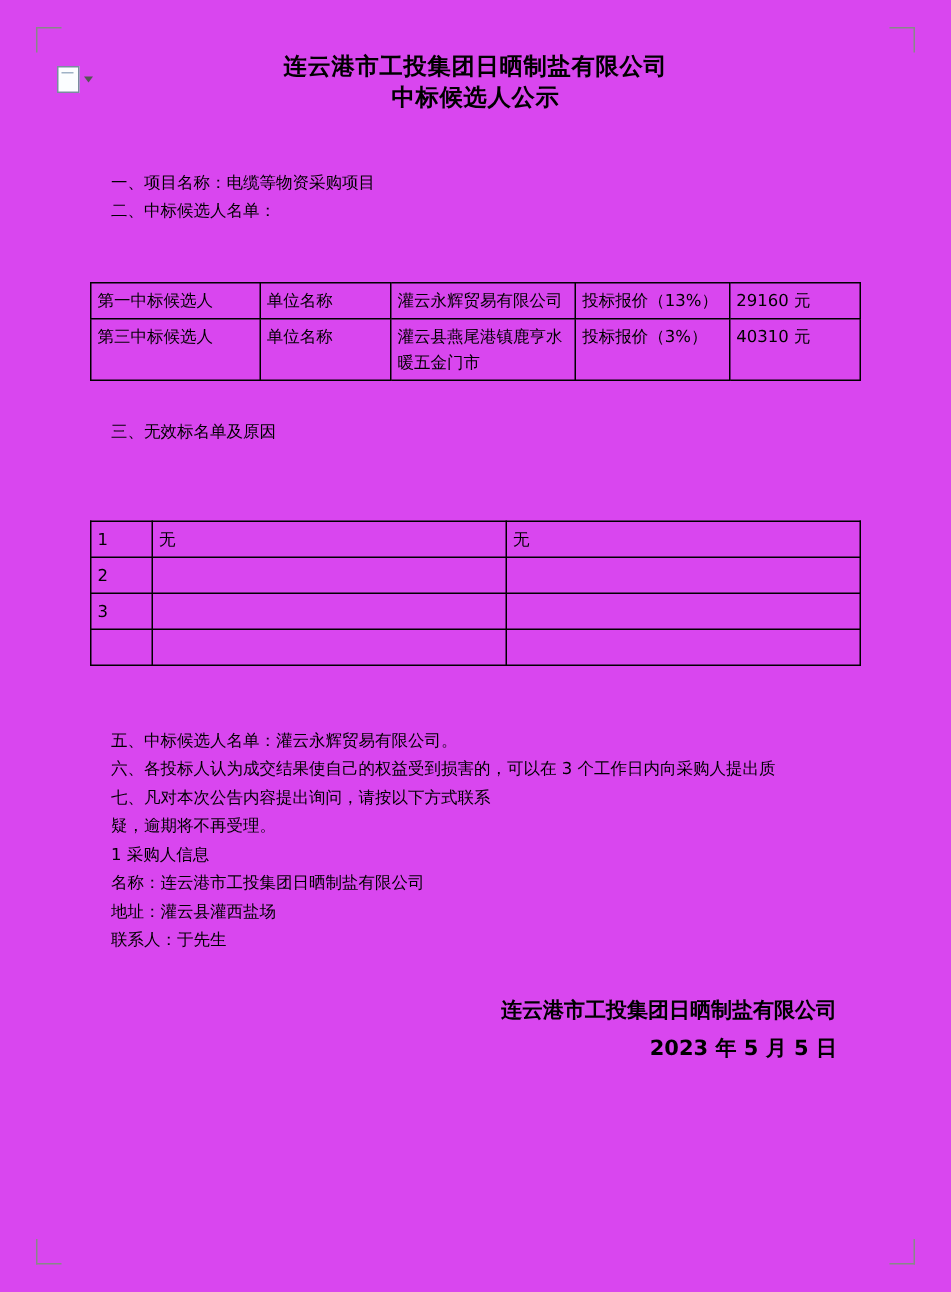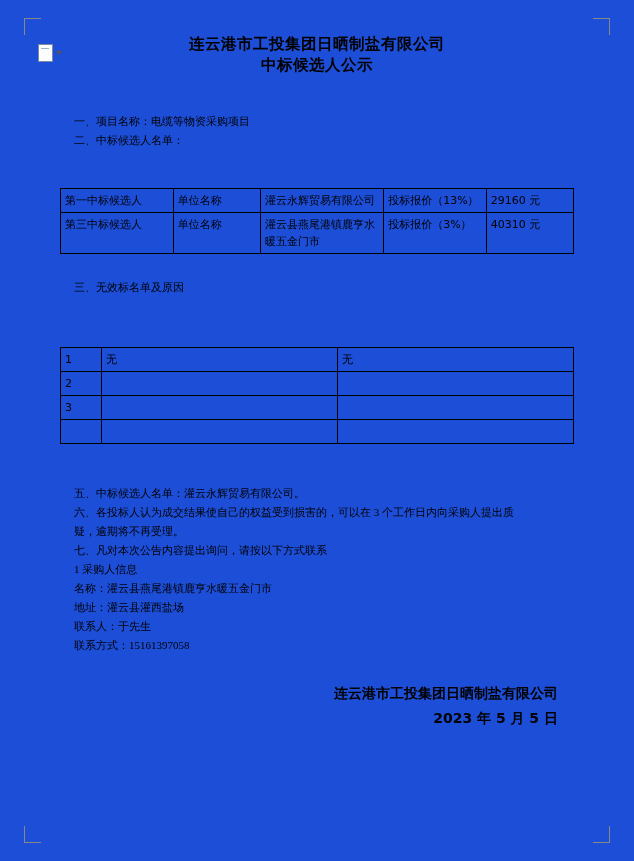--- a/index.html
+++ b/index.html
@@ -13,21 +13,21 @@
     font-family: "DejaVu Sans", "Liberation Sans", sans-serif;
     color: #000;
     position: relative;
     overflow: hidden;
   }
   .page {
     position: absolute;
     left: 0; top: 0;
     width: 634px;
     height: 861px;
-    background: #1d4ed8;
+    background: #d946ef;
   }
   
   .crop {
     position: absolute;
     width: 16px; height: 16px;
   }
   .crop.tl { left: 24px; top: 18px; border-left: 1px solid #888; border-top: 1px solid #888; }
   .crop.tr { right: 24px; top: 18px; border-right: 1px solid #888; border-top: 1px solid #888; }
   .crop.bl { left: 24px; bottom: 18px; border-left: 1px solid #888; border-bottom: 1px solid #888; }
   .crop.br { right: 24px; bottom: 18px; border-right: 1px solid #888; border-bottom: 1px solid #888; }
@@ -78,21 +78,20 @@
     padding: 0;
     letter-spacing: 0.5px;
   }
   .title-line { margin-top: 15px; }
   .title-line:first-child { margin-top: 0; }
 
   .body-text {
     font-size: 11px;
     line-height: 19px;
     margin: 0;
-    font-family: Liberation Serif, serif;
   }
 
   table.doc-table {
     border-collapse: collapse;
     width: 100%;
     font-size: 11px;
     table-layout: fixed;
     margin-top: 34px;
   }
   table.doc-table td {
@@ -219,27 +218,26 @@
         </tr>
       </tbody>
     </table>
 
     <div class="spacer-24"></div>
     <div class="spacer-16"></div>
 
     <div class="indent">
       <p class="body-text">五、中标候选人名单：灌云永辉贸易有限公司。</p>
       <p class="body-text">六、各投标人认为成交结果使自己的权益受到损害的，可以在 3 个工作日内向采购人提出质</p>
+      <p class="body-text">七、凡对本次公告内容提出询问，请按以下方式联系</p>
       <p class="body-text">疑，逾期将不再受理。</p>
-      <p class="body-text">七、凡对本次公告内容提出询问，请按以下方式联系</p>
       <p class="body-text">1 采购人信息</p>
-      <p class="body-text">名称：灌云县燕尾港镇鹿亨水暖五金门市</p>
+      <p class="body-text">名称：连云港市工投集团日晒制盐有限公司</p>
       <p class="body-text">地址：灌云县灌西盐场</p>
       <p class="body-text">联系人：于先生</p>
-      <p class="body-text">联系方式：15161397058</p>
     </div>
 
     <div class="signature">
       <div>连云港市工投集团日晒制盐有限公司</div>
       <div>2023 年 5 月 5 日</div>
     </div>
 
   </div>
 </div>
 

